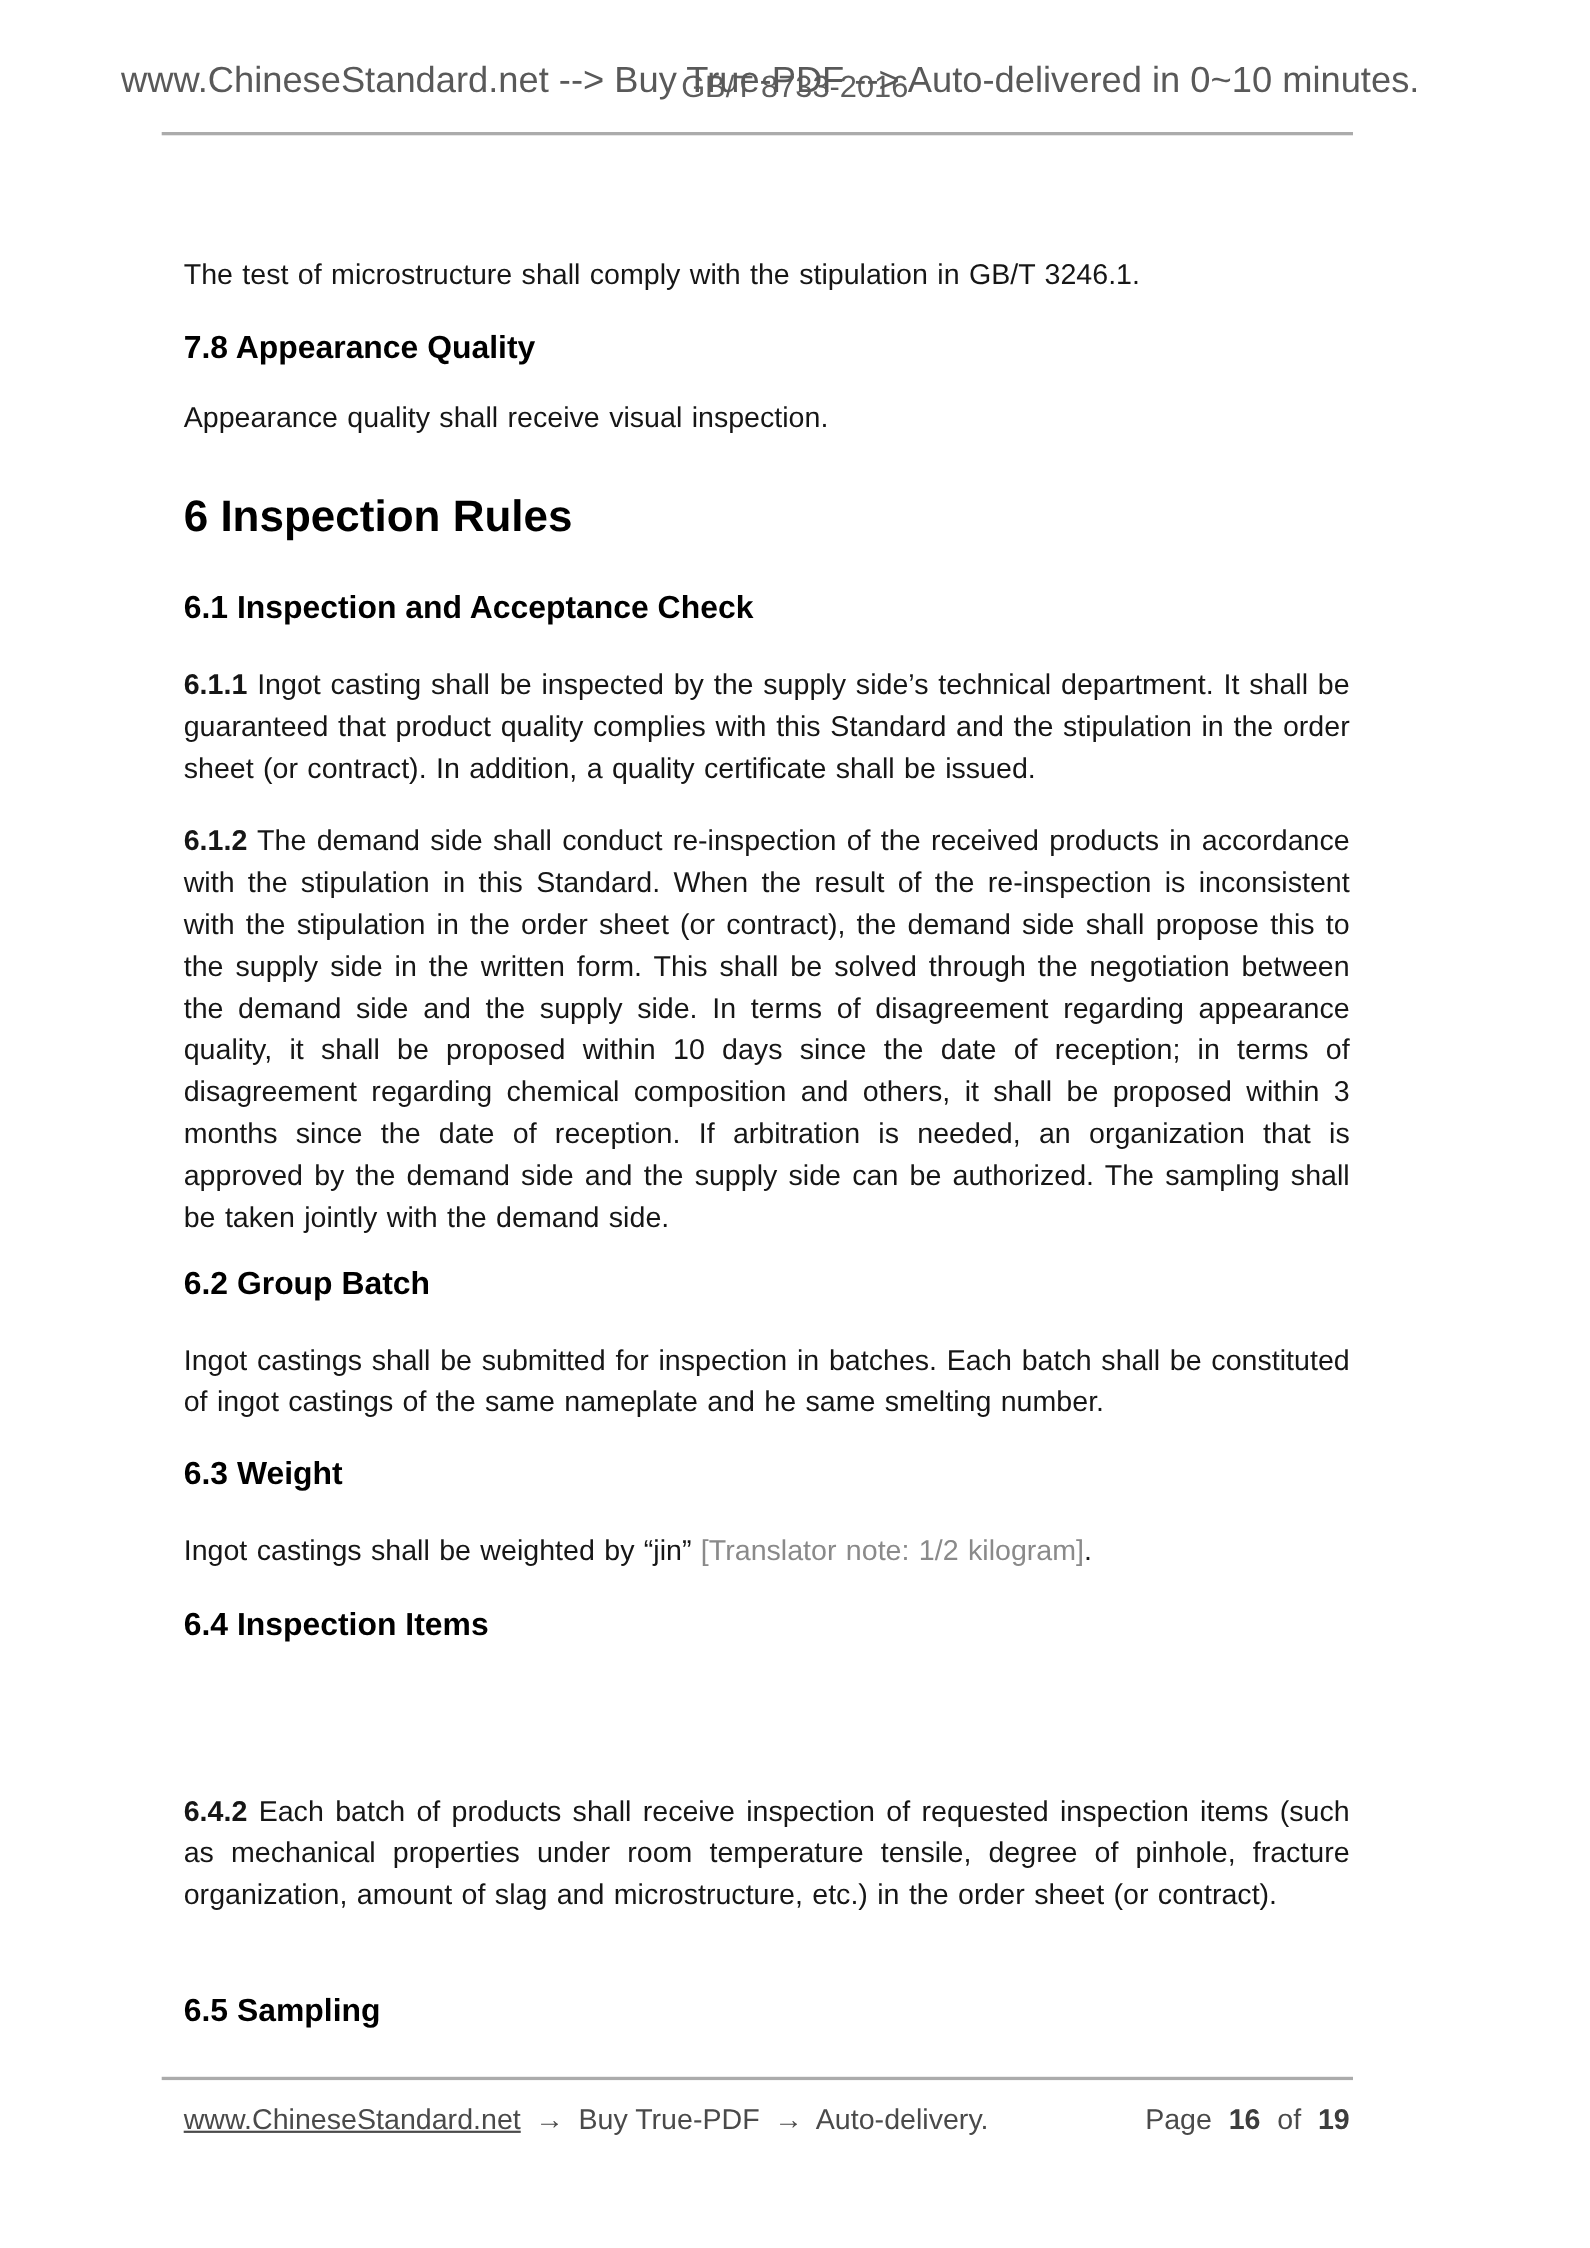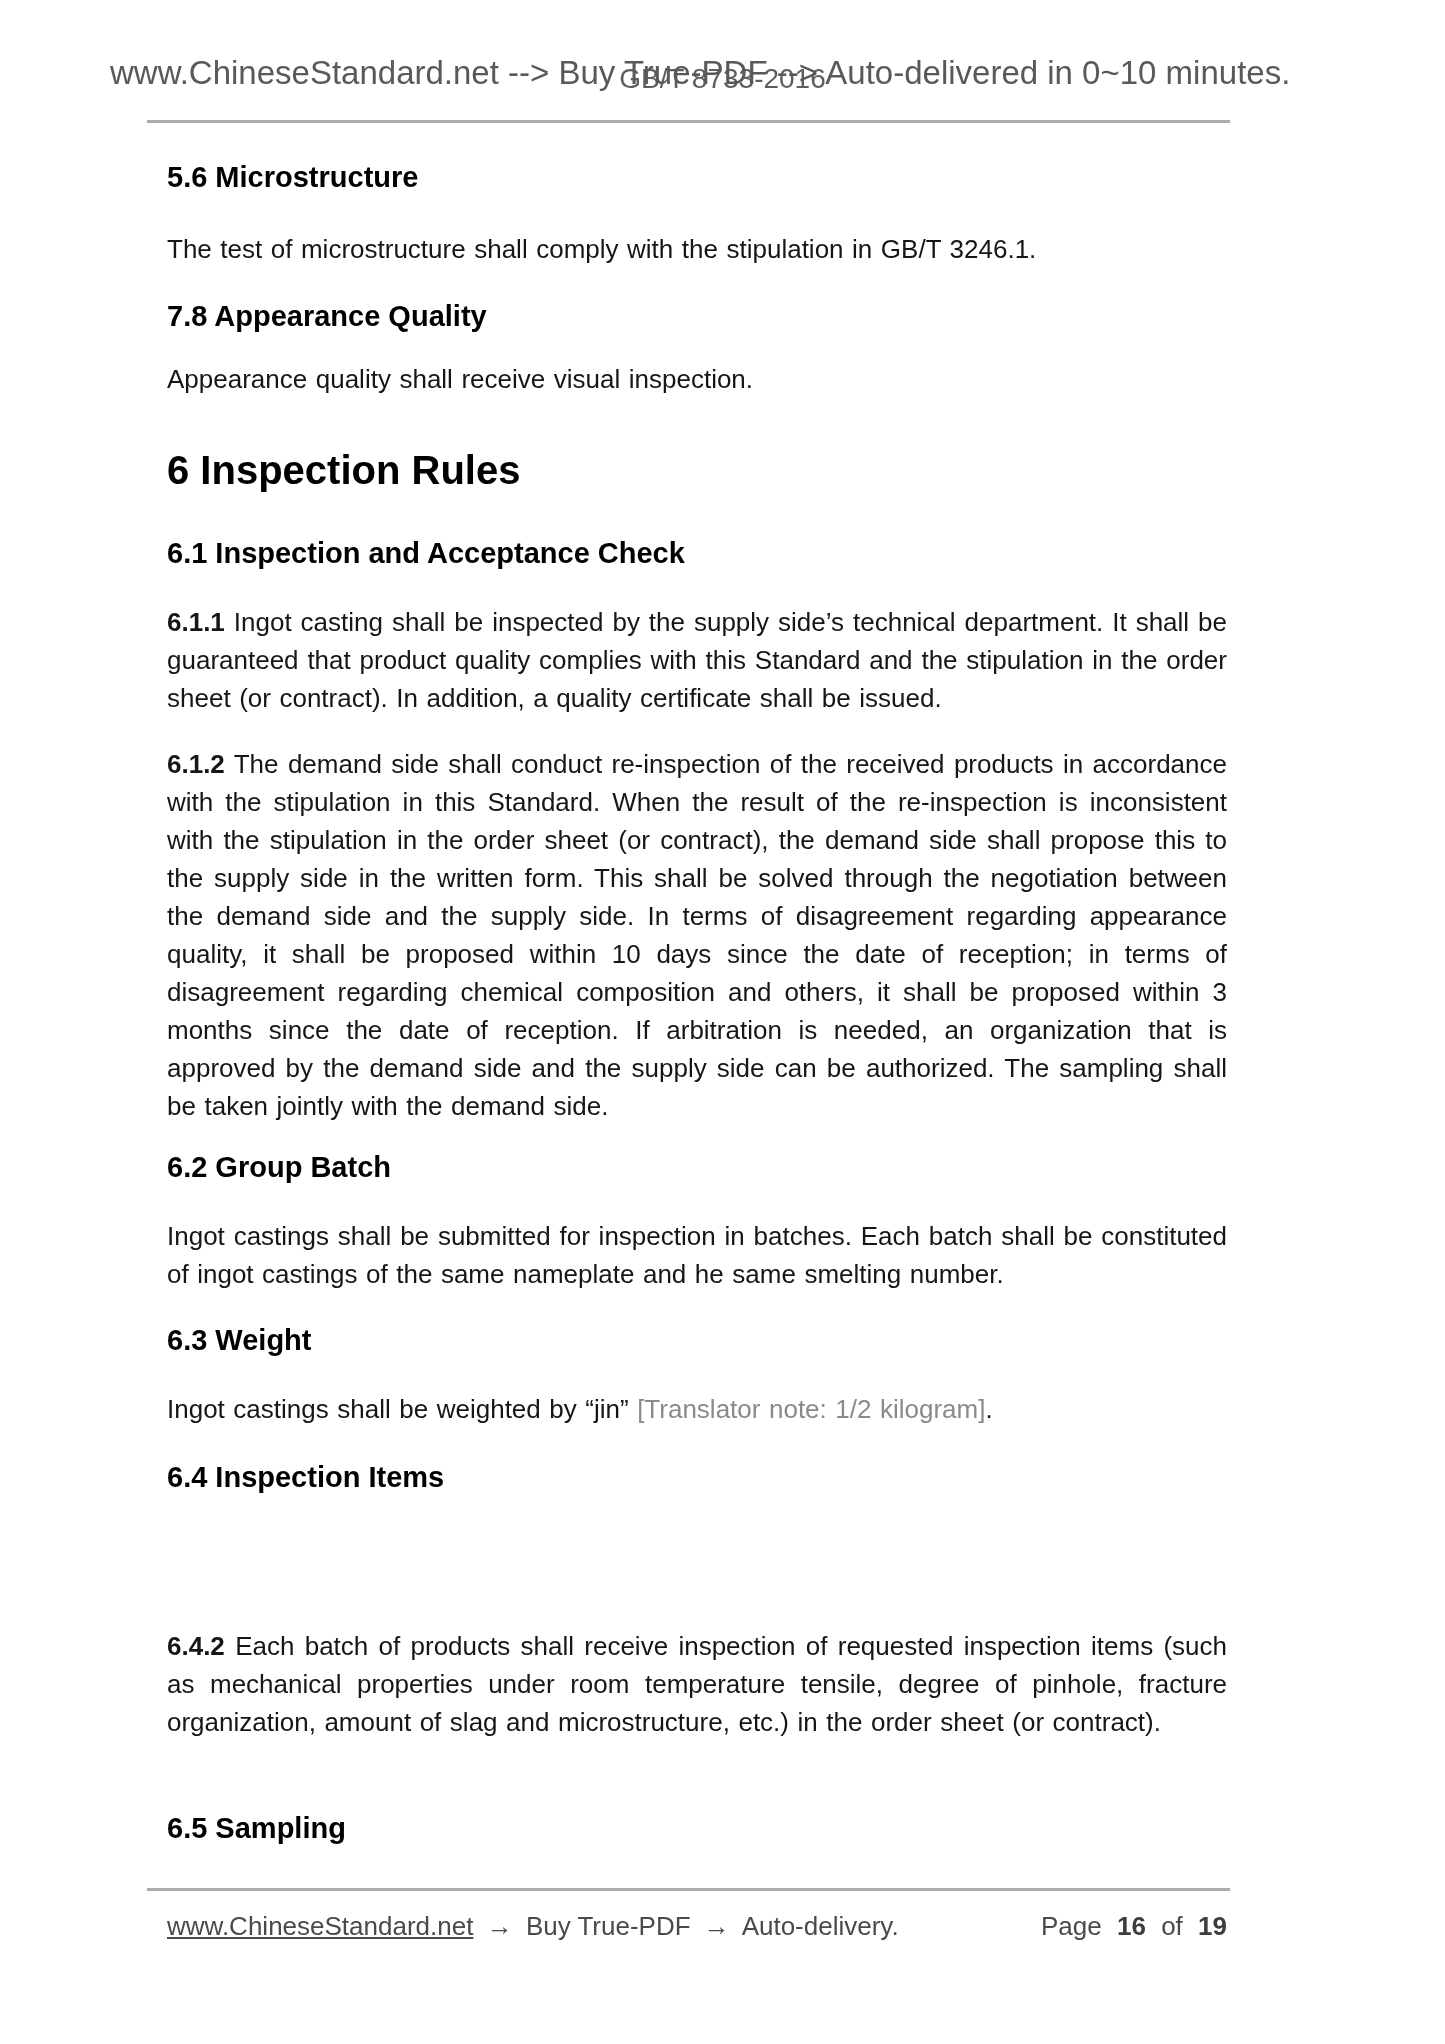--- a/index.html
+++ b/index.html
@@ -63,21 +63,20 @@
 </style>
 </head>
 <body>
 
 <div class="page">
 
   <div class="abs watermark">GB/T 8733-2016</div>
   <div class="abs promo">www.ChineseStandard.net --&gt; Buy True-PDF --&gt; Auto-delivered in 0~10 minutes.</div>
   <div class="abs rule header-rule"></div>
 
-  <h3 class="abs col h2" style="top:159px">5.6 Microstructure</h3>
   <p class="abs col body" style="top:230px">The test of microstructure shall comply with the stipulation in GB/T 3246.1.</p>
 
   <h3 class="abs col h2" style="top:298px">7.8 Appearance Quality</h3>
   <p class="abs col body" style="top:360px">Appearance quality shall receive visual inspection.</p>
 
   <h2 class="abs col h1" style="top:445px">6 Inspection Rules</h2>
 
   <h3 class="abs col h2" style="top:535px">6.1 Inspection and Acceptance Check</h3>
 
   <p class="abs col body just" style="top:603px"><strong class="pnum">6.1.1</strong> <span>Ingot casting shall be inspected by the supply side’s technical department. It shall be guaranteed that product quality complies with this Standard and the stipulation in the order sheet (or contract). In addition, a quality certificate shall be issued.</span></p>

